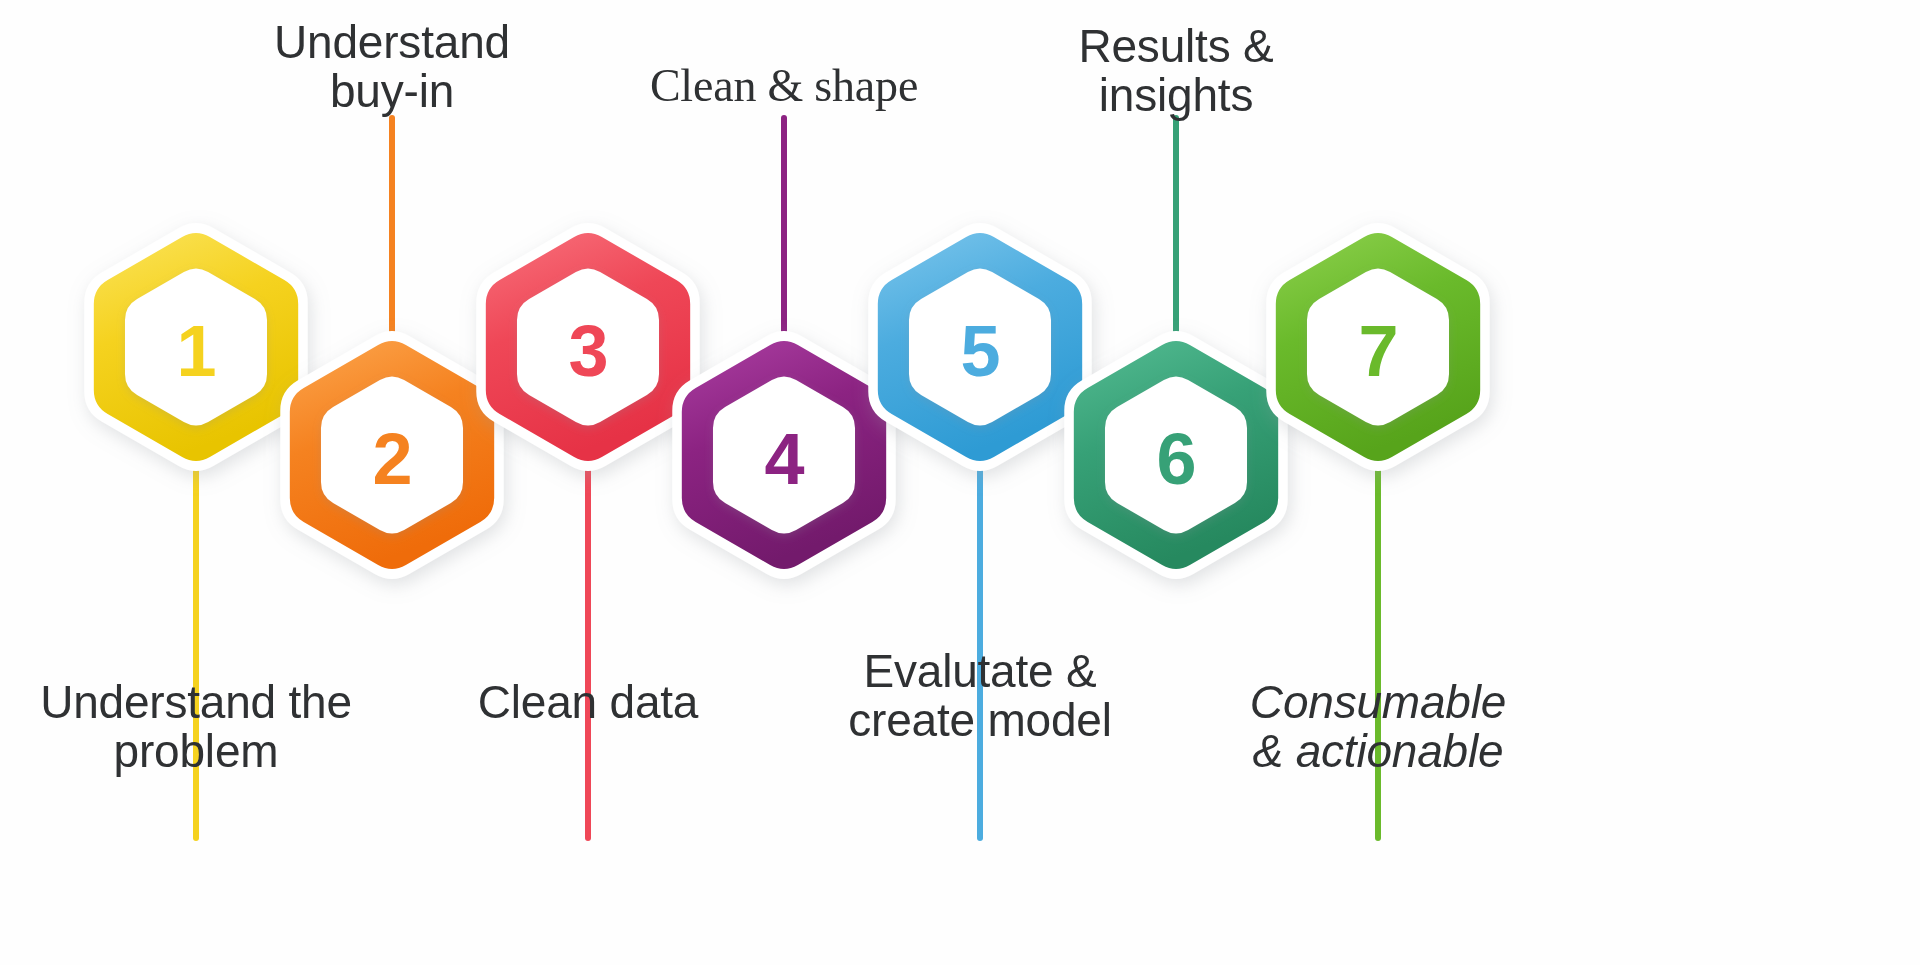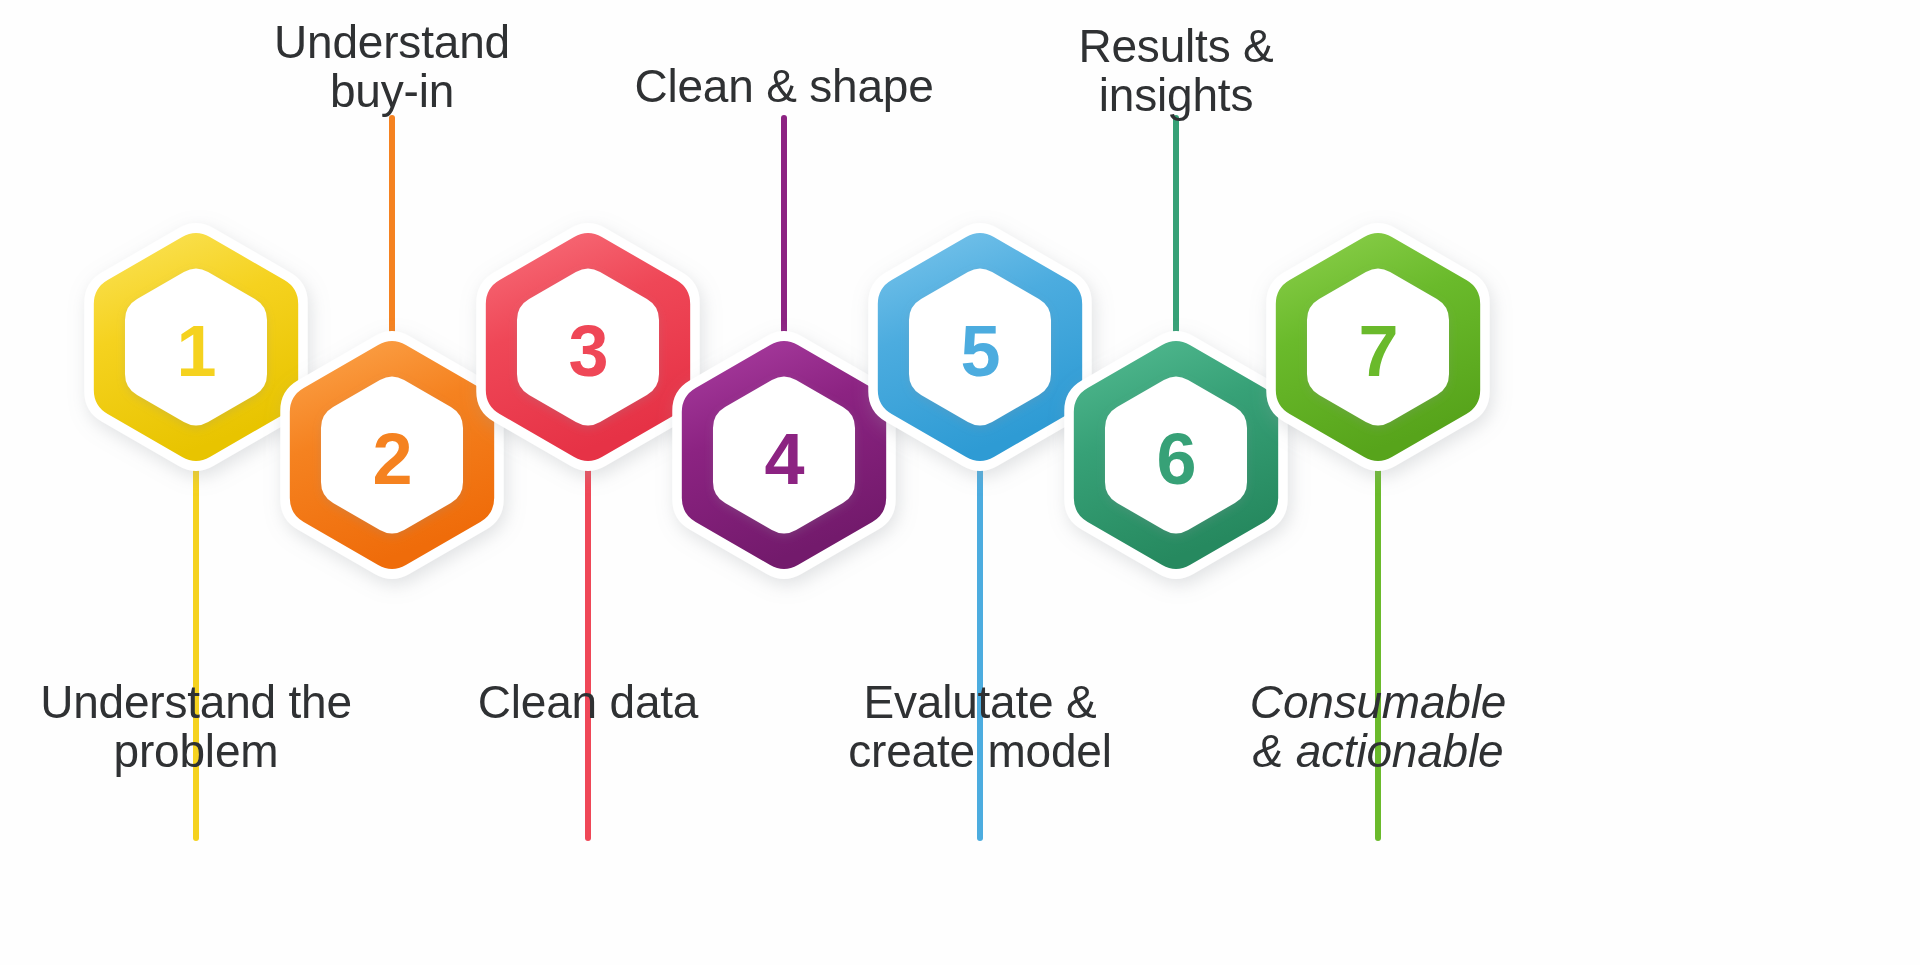--- a/index.html
+++ b/index.html
@@ -165,25 +165,25 @@
       <div class="hexnum" style="left: 392px; top: 459px; color: rgb(245, 130, 32);">2</div>
       <div class="hexnum" style="left: 588px; top: 351px; color: rgb(239, 71, 87);">3</div>
       <div class="hexnum" style="left: 784px; top: 459px; color: rgb(140, 35, 130);">4</div>
       <div class="hexnum" style="left: 980px; top: 351px; color: rgb(76, 172, 223);">5</div>
       <div class="hexnum" style="left: 1176px; top: 459px; color: rgb(55, 161, 119);">6</div>
       <div class="hexnum" style="left: 1378px; top: 351px; color: rgb(106, 186, 43);">7</div>
     </div>
   <div id="labels">
       <div class="label top" style="width: 340px; left: 222px; top: 18px;">Understand
 buy-in</div>
-      <div class="label top" style="width: 420px; left: 574px; top: 62px;">Clean &amp; shape</div>
+      <div class="label top" style="width: 420px; left: 574px; top: 62px; font-family: Liberation Serif, serif;">Clean &amp; shape</div>
       <div class="label top" style="width: 340px; left: 1006px; top: 22px;">Results &amp;
 insights</div>
       <div class="label bottom" style="width: 430px; left: -19px; top: 678px;">Understand the
 problem</div>
       <div class="label bottom" style="width: 420px; left: 378px; top: 678px;">Clean data</div>
-      <div class="label bottom" style="width: 420px; left: 770px; top: 678px;">Evalutate &amp;
+      <div class="label bottom" style="width: 420px; left: 770px; top: 647px;">Evalutate &amp;
 create model</div>
       <div class="label bottom" style="width: 430px; left: 1163px; top: 678px; font-style: italic;">Consumable
 &amp; actionable</div>
     </div>
 
 </div>
 
 </body></html>

